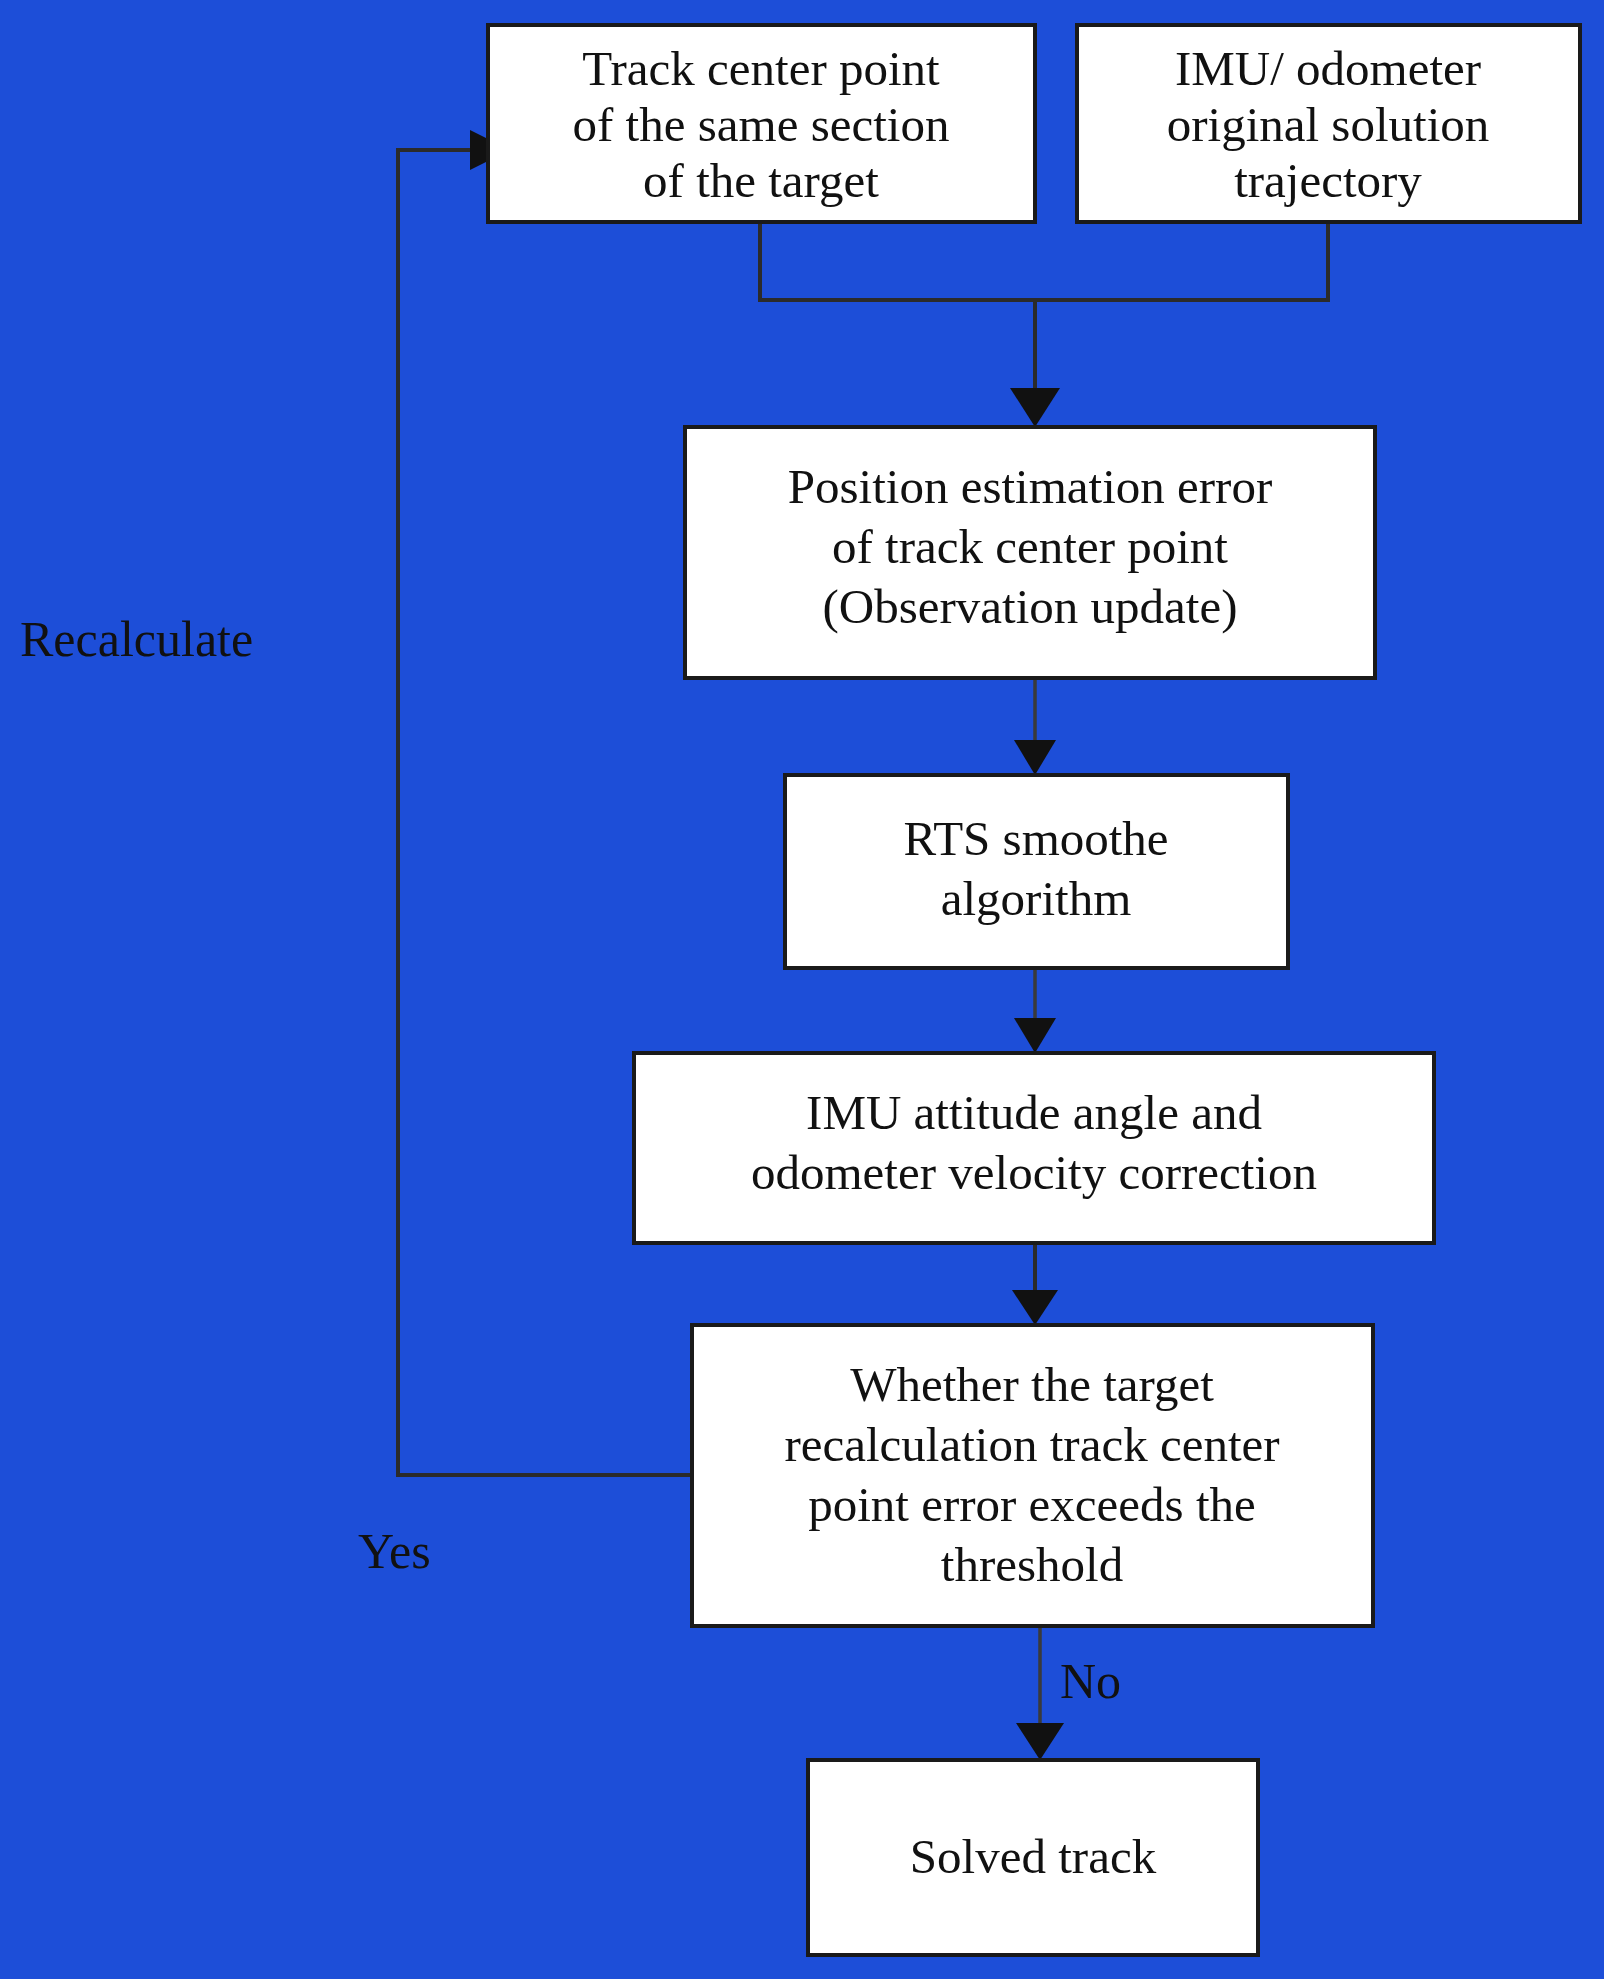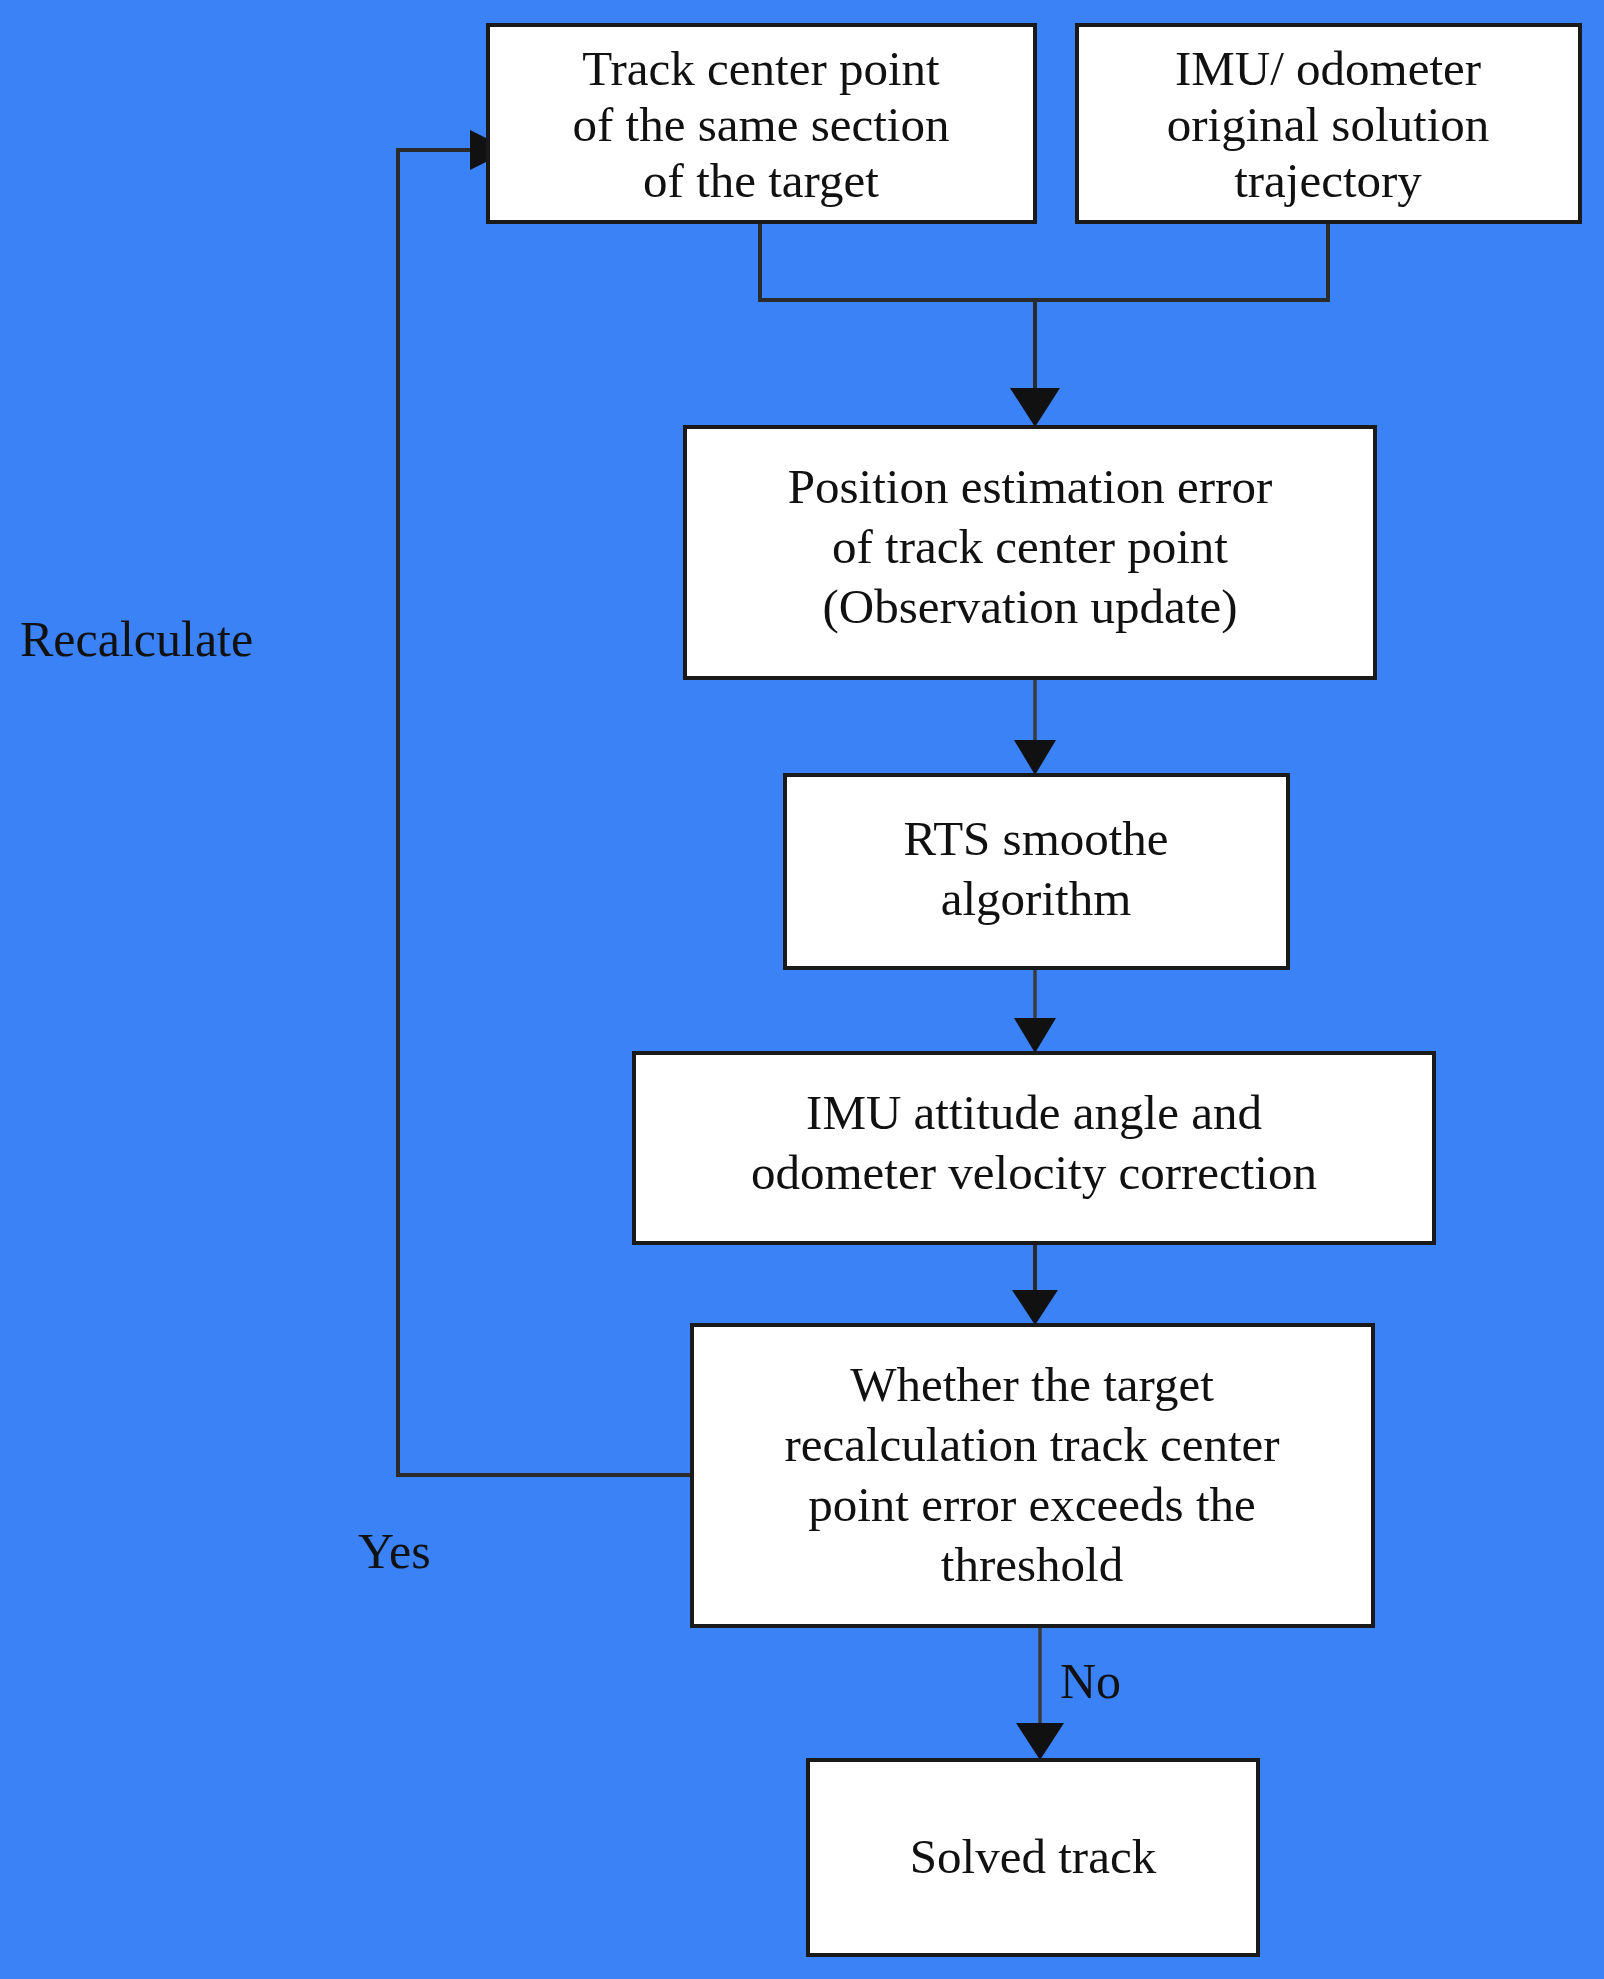--- a/index.html
+++ b/index.html
@@ -4,21 +4,21 @@
 <style>
   html, body {
     margin: 0;
     padding: 0;
     background: #ffffff;
   }
   #page {
     position: relative;
     width: 1604px;
     height: 1979px;
-    background: #3b82f6;
+    background: #1d4ed8;
     overflow: hidden;
     font-family: "Liberation Serif", "DejaVu Serif", serif;
   }
   svg.flow {
     position: absolute;
     top: 0;
     left: 0;
     width: 1604px;
     height: 1979px;
   }

